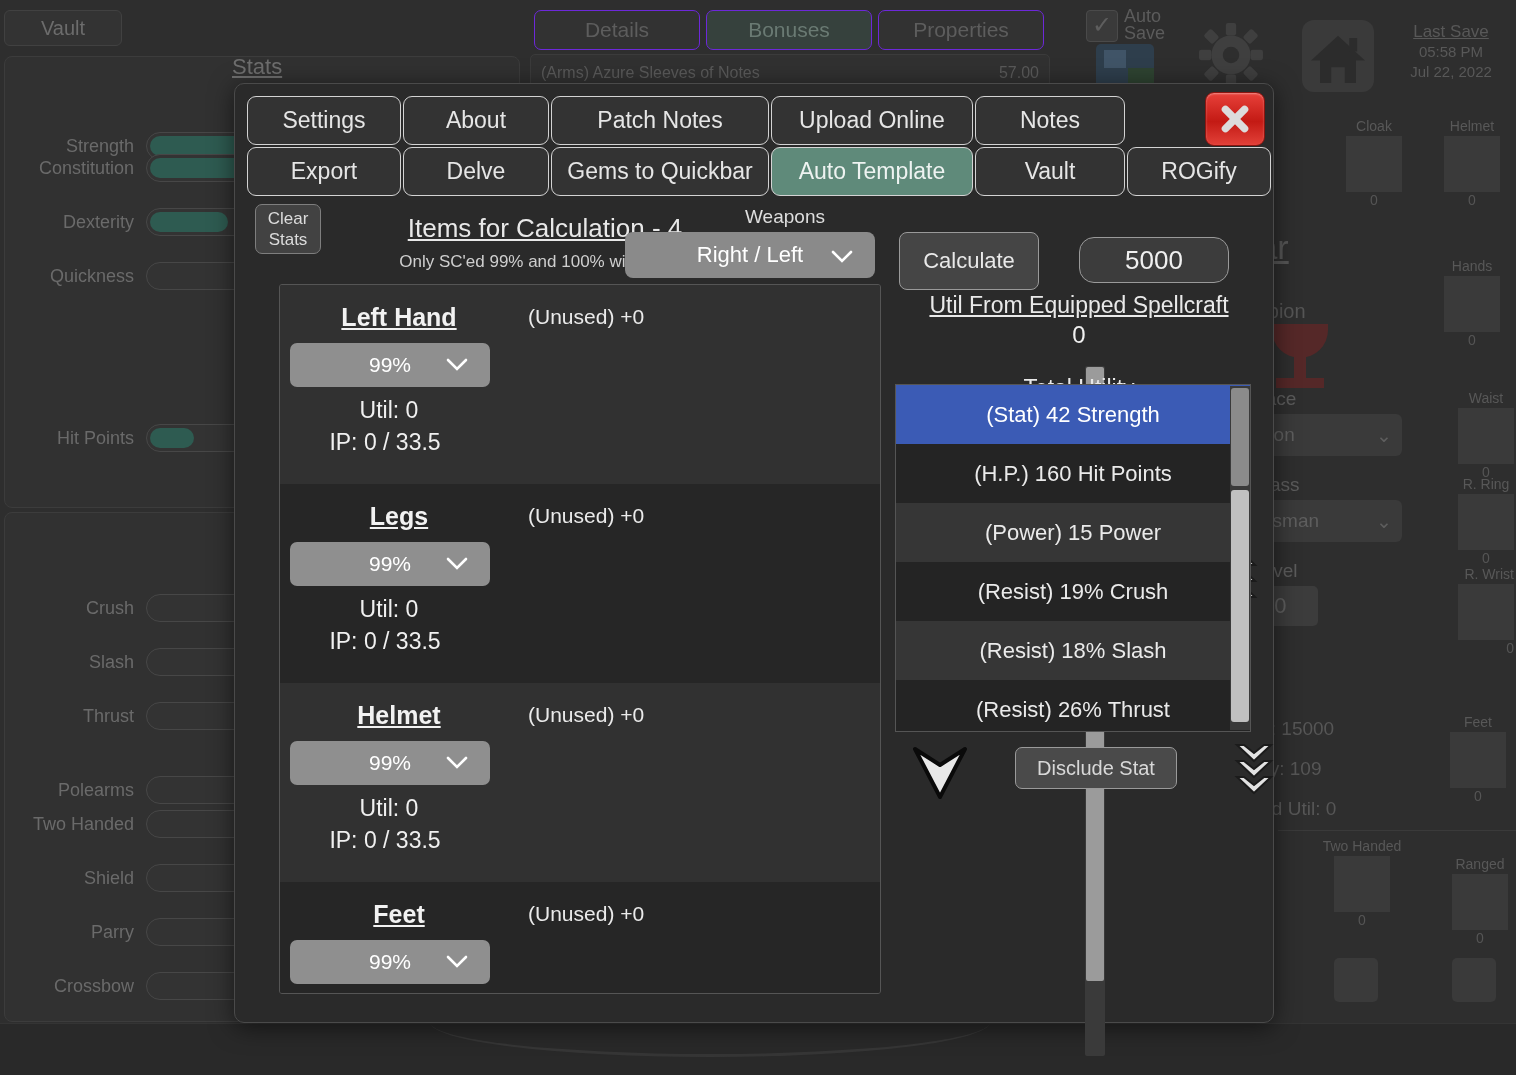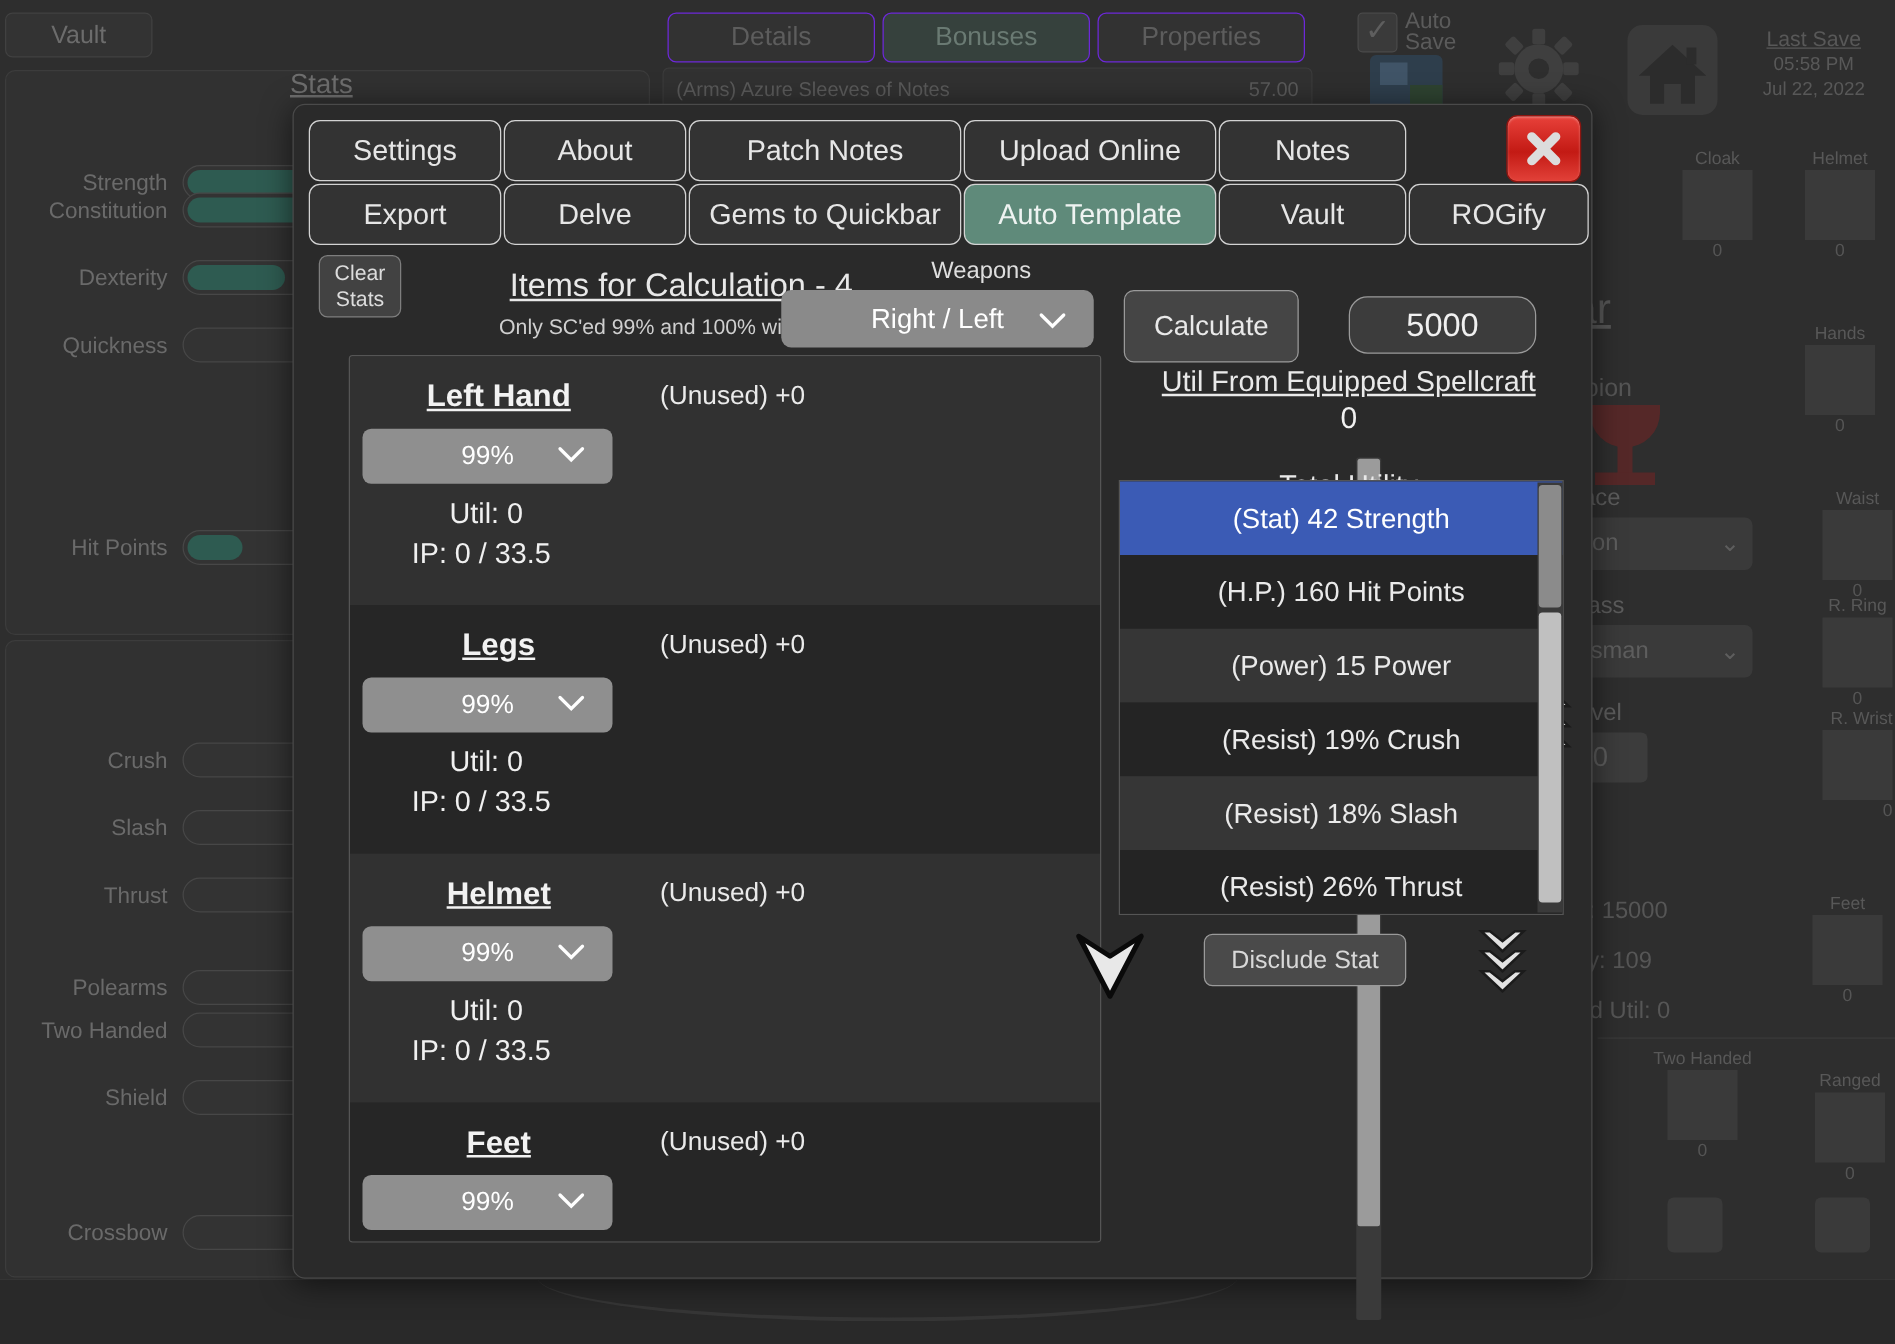--- a/index.html
+++ b/index.html
@@ -247,21 +247,21 @@
   .sl-row.evn { background: #363636; }
   .sl-row.sel { background: #3b5bb5; color: #fff; }
 
   .sl-sbar {
     position: absolute; left: 995px; top: 302px; width: 20px; height: 344px;
     background: #3a3a3a;
   }
   .sl-sbar .t1 { position: absolute; left: 1px; top: 2px; width: 18px; height: 98px; background: #8b8b8b; border-radius: 3px; }
   .sl-sbar .t2 { position: absolute; left: 1px; top: 104px; width: 18px; height: 232px; background: #c0c0c0; border-radius: 3px; }
 
-  .bottom-ctl { position: absolute; left: 624px; top: 655px; width: 368px; height: 70px; }
+  .bottom-ctl { position: absolute; left: 676px; top: 655px; width: 368px; height: 70px; }
   .arrow-dn { position: absolute; left: 0px; top: 4px; width: 58px; height: 58px; cursor: pointer; }
   .chev-dn { position: absolute; right: 4px; top: 4px; width: 42px; height: 54px; cursor: pointer; }
   .disclude {
     position: absolute; left: 104px; top: 8px; width: 162px; height: 42px;
     background: #4a4a4a; border: 1px solid #9a9a9a; border-radius: 7px;
     color: #d8d8d8; font-size: 20px; display: flex; align-items: center; justify-content: center;
     cursor: pointer;
   }
 
   .base-strip {
@@ -331,20 +331,24 @@
     <div class="stat-row" style="left:4px; top:776px;">
       <div class="lbl">Polearms</div>
       <div class="bar"></div>
     </div>
     <div class="stat-row" style="left:4px; top:810px;">
       <div class="lbl">Two Handed</div>
       <div class="bar"></div>
     </div>
     <div class="stat-row" style="left:4px; top:864px;">
       <div class="lbl">Shield</div>
+      <div class="bar"></div>
+    </div>
+    <div class="stat-row" style="left:4px; top:918px;">
+      <div class="lbl">Parry</div>
       <div class="bar"></div>
     </div>
     <div class="stat-row" style="left:4px; top:972px;">
       <div class="lbl">Crossbow</div>
       <div class="bar"></div>
     </div>
 
     <div class="tab-bg" style="left:534px; top:10px; width:166px;">Details</div>
     <div class="tab-bg sel" style="left:706px; top:10px; width:166px;">Bonuses</div>
     <div class="tab-bg" style="left:878px; top:10px; width:166px;">Properties</div>

